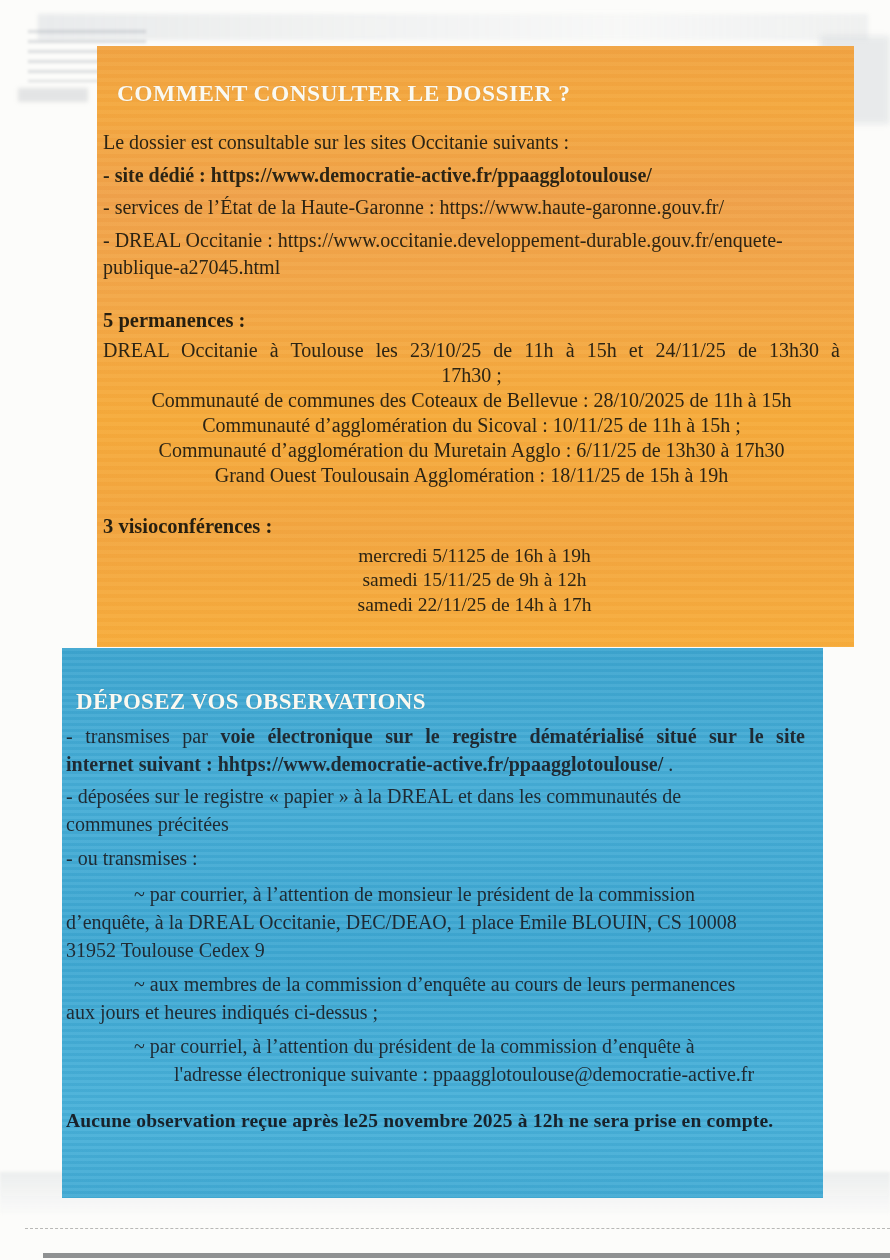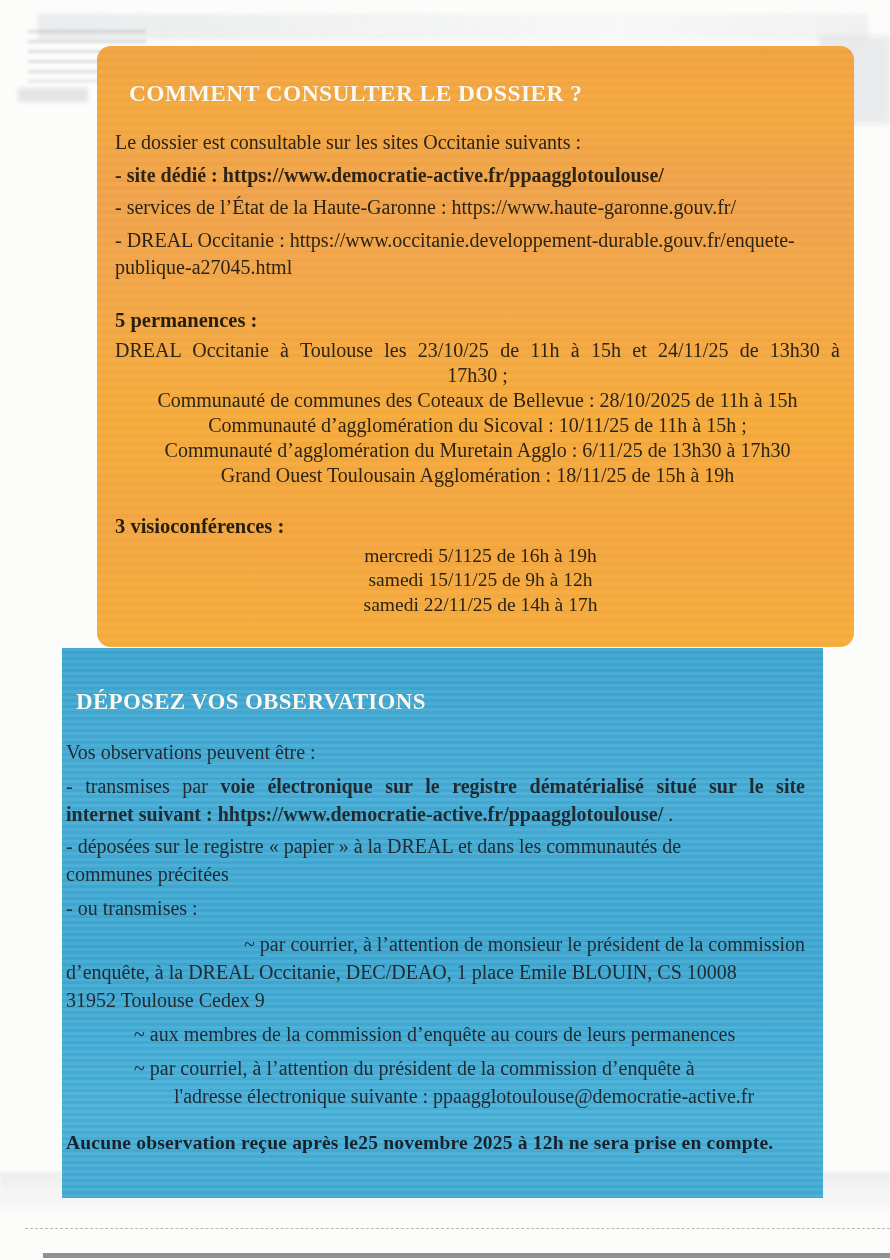--- a/index.html
+++ b/index.html
@@ -45,26 +45,25 @@
   }
   .bottom-bar {
     position: absolute; left: 43px; right: 0; top: 1253px; height: 5px;
     background: #8f9192;
   }
 
   
   .panel { position: absolute; box-sizing: border-box; }
   .panel-orange {
     left: 97px; top: 46px; width: 757px; height: 601px; z-index: 2;
-    padding: 0 14px 0 18px;
+    padding: 0 14px 0 6px;
     color: #2c2414;
     background:
       repeating-linear-gradient(180deg, rgba(255,200,130,.10) 0 4px, rgba(225,130,60,.06) 4px 8px),
       linear-gradient(180deg, #f0a342 0%, #f3a83e 10%, #efa24b 25%, #f2a747 42%, #f5ab3a 62%, #f2a640 80%, #f6ad3b 100%);
-    border-radius: 14px;
   }
   .panel-blue {
     left: 62px; top: 648px; width: 761px; height: 550px; z-index: 1;
     padding: 0 18px 0 4px;
     color: #1f2a33;
     background:
       repeating-linear-gradient(180deg, rgba(255,255,255,.05) 0 3px, rgba(18,88,128,.05) 3px 6px),
       linear-gradient(180deg, #3ea6d0 0%, #46add6 25%, #3fa8d2 55%, #49b1d9 85%, #43abd4 100%);
   }
 
@@ -84,21 +83,21 @@
   .panel-orange .line { line-height: 27.5px; }
   .panel-orange .first { margin-top: 22px; }
   .panel-orange .gap-after { margin-bottom: 5px; }
   .sub-heading { font-size: 20.5px; font-weight: bold; margin: 25px 0 5px 0; line-height: 26px; color: #261f10; }
   .tight .line { line-height: 25px; text-align: center; }
   .visio .line { line-height: 24.5px; font-size: 19.5px; padding-left: 6px; }
 
   
   .panel-blue .line { line-height: 28px; }
   .panel-blue .first { margin-top: 22px; }
-  .mt4 { margin-top: 4px; } .mt6 { margin-top: 6px; } .mt8 { margin-top: 8px; text-align: right; }
+  .mt4 { margin-top: 4px; } .mt6 { margin-top: 6px; } .mt8 { margin-top: 8px; }
   .indent  { text-indent: 68px; }
   .indent2 { padding-left: 108px; }
   .deadline { margin-top: 19px; font-size: 19.5px; letter-spacing: .2px; color: #18222b; }
 </style>
 </head>
 <body>
 
 <div class="page">
 
   <div class="artifact band-top"></div>
@@ -129,35 +128,35 @@
     <div class="tight visio">
       <p class="line">mercredi 5/1125 de 16h à 19h</p>
       <p class="line">samedi 15/11/25 de 9h à 12h</p>
       <p class="line">samedi 22/11/25 de 14h à 17h</p>
     </div>
   </section>
 
   <section class="panel panel-blue">
     <h2 class="panel-title title-blue">DÉPOSEZ VOS OBSERVATIONS</h2>
 
-    <p class="line first">Vos observations peuvent être :</p>
 
     <p class="line stretch mt6"><span>- transmises par </span><span class="b">voie électronique sur le registre dématérialisé situé sur le site</span></p>
     <p class="line"><span class="b">internet suivant : hhtps://www.democratie-active.fr/ppaagglotoulouse/</span><span> .</span></p>
 
     <p class="line mt4">- déposées sur le registre « papier » à la DREAL et dans les communautés de</p>
     <p class="line">communes précitées</p>
 
     <p class="line mt6">- ou transmises :</p>
 
     <p class="line indent mt8">~ par courrier, à l’attention de monsieur le président de la commission</p>
     <p class="line">d’enquête, à la DREAL Occitanie, DEC/DEAO, 1 place Emile BLOUIN, CS 10008</p>
     <p class="line">31952 Toulouse Cedex 9</p>
 
     <p class="line indent mt6">~ aux membres de la commission d’enquête au cours de leurs permanences</p>
+    <p class="line">aux jours et heures indiqués ci-dessus ;</p>
 
     <p class="line indent mt6">~ par courriel, à l’attention du président de la commission d’enquête à</p>
     <p class="line indent2">l'adresse électronique suivante : ppaagglotoulouse@democratie-active.fr</p>
 
     <p class="line b deadline">Aucune observation reçue après le25 novembre 2025 à 12h ne sera prise en compte.</p>
   </section>
 
   <div class="artifact streaks-bottom"></div>
   <div class="dashed-line"></div>
   <div class="bottom-bar"></div>

